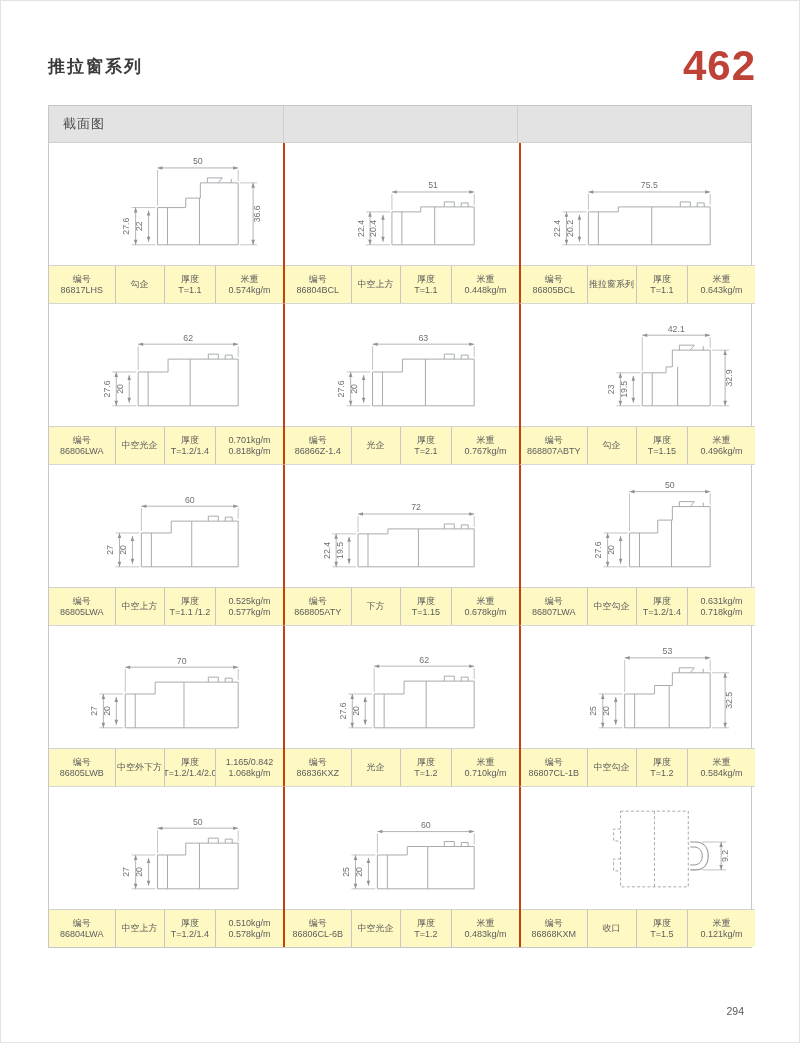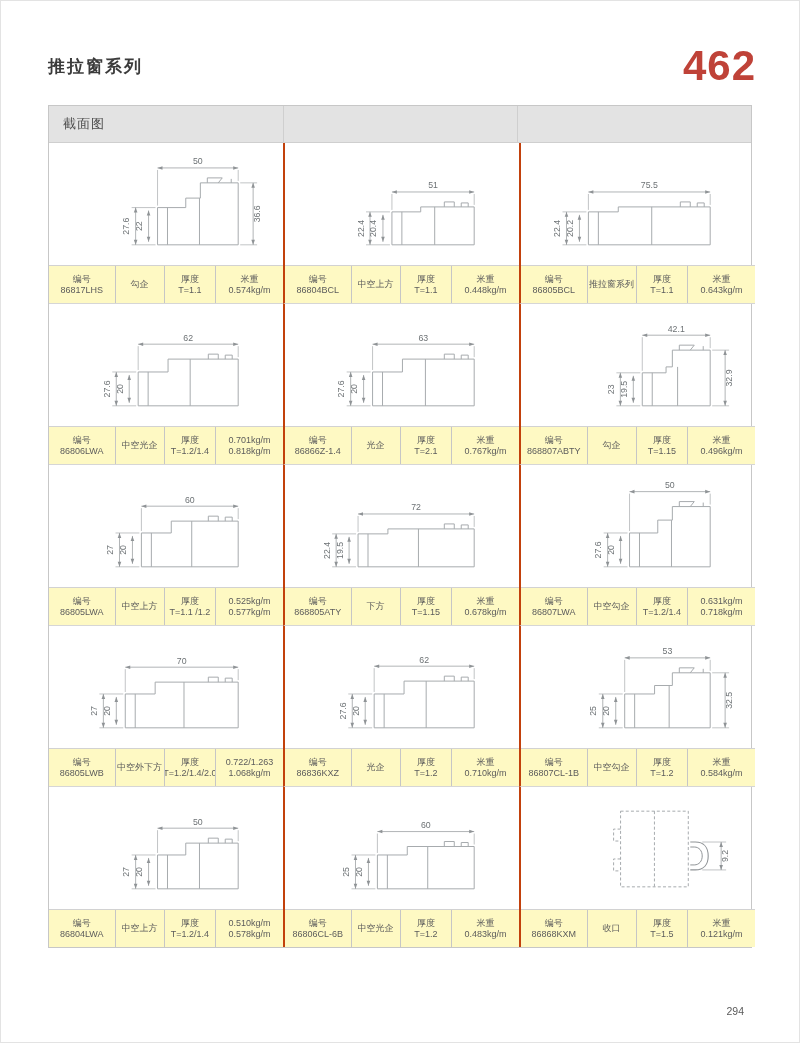--- a/index.html
+++ b/index.html
@@ -498,21 +498,21 @@
               <div>86805LWB</div>
       </div>
       <div class="ic">
         <div>中空外下方</div>
       </div>
       <div class="ic">
         <div>厚度</div>
               <div>T=1.2/1.4/2.0</div>
       </div>
       <div class="ic">
-        <div>0.722/1.263</div>
+        <div>1.165/0.842</div>
               <div>1.068kg/m</div>
       </div>
     </div>
   </div>
 
   <div class="cell">
     <div class="drawing">
       <svg viewBox="0 0 235 122">
               <polygon points="89.55999999999999,68 119.55999999999999,68 119.55999999999999,55.08 190,55.08 190,102 89.55999999999999,102" fill="none" stroke="#a6aaad" stroke-width="1"></polygon>
               <polyline points="160,55.08 160,50.08 170,50.08 170,55.08" fill="none" stroke="#a6aaad" stroke-width="1"></polyline>

